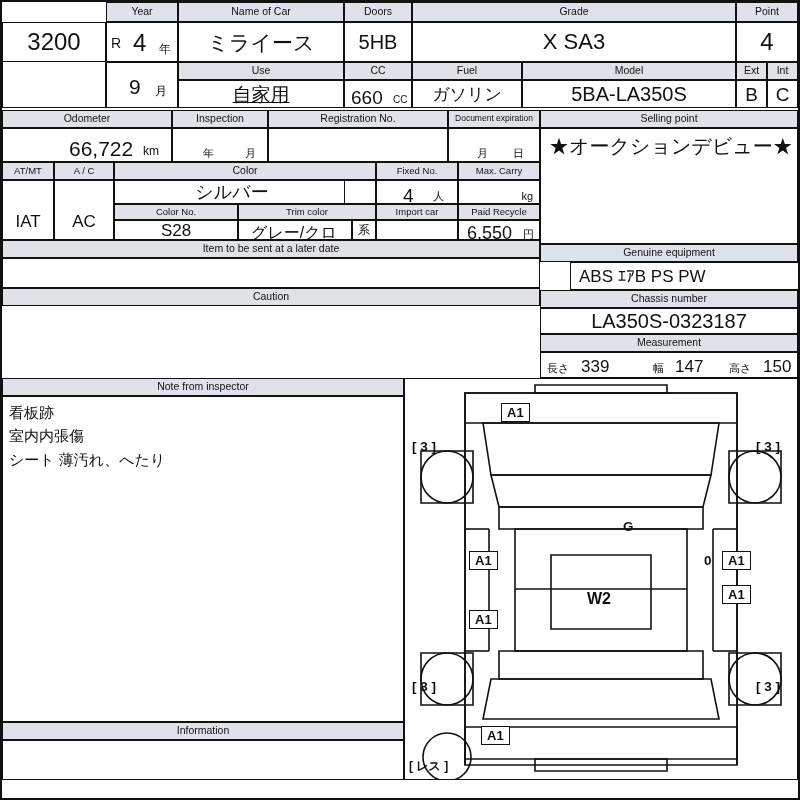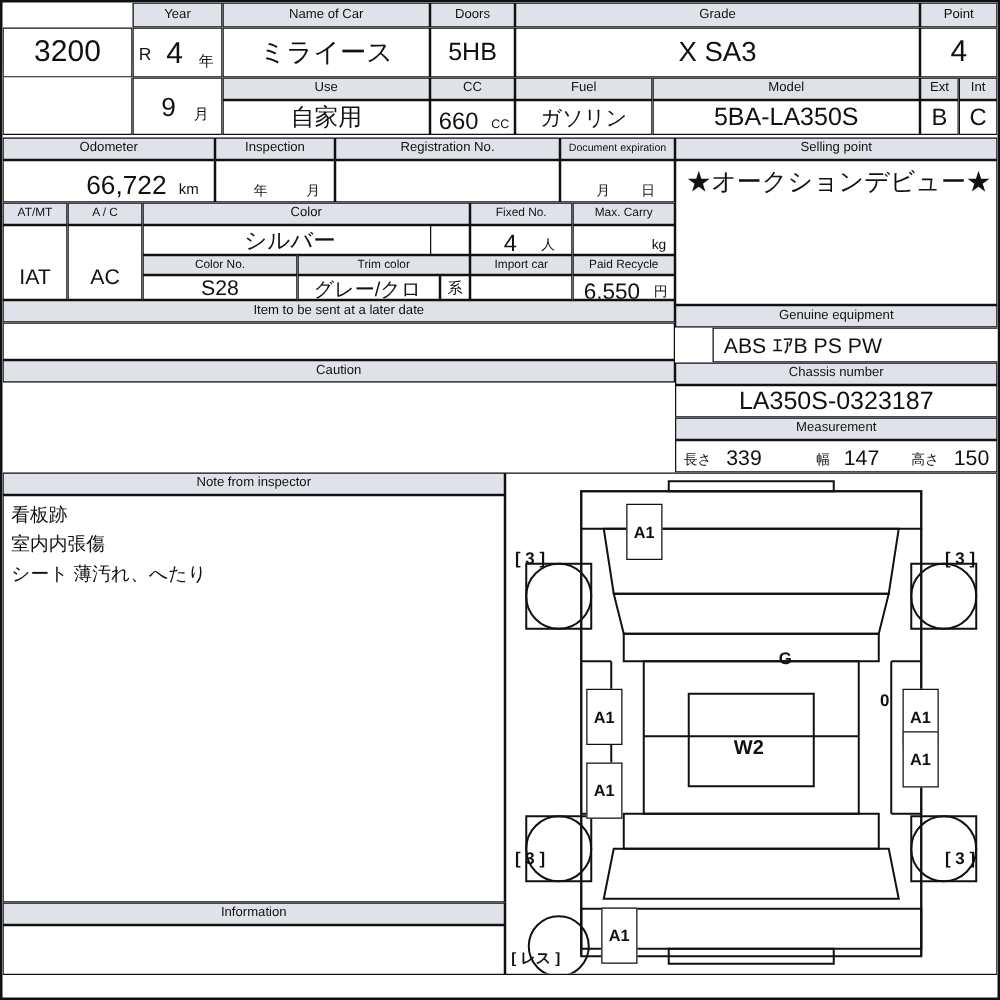--- a/index.html
+++ b/index.html
@@ -59,21 +59,21 @@
   .dlabel {
     position: absolute;
     font-size: 13.5px;
     font-weight: bold;
     color: #111;
     white-space: nowrap;
   }
   .dlabel.boxed {
     border: 1px solid #111;
     background: #fff;
-    padding: 14px 5px;
+    padding: 1px 5px;
     font-size: 13px;
   }
   .note-list { position: absolute; font-size: 15px; line-height: 1.55; }
   .note-list div { white-space: nowrap; }
 </style>
 </head>
 <body>
 
 <div id="sheet">
 
@@ -106,21 +106,21 @@
   <div class="cell hdr" style="left:734px;top:60px;width:31px;height:18px;">Ext</div>
   <div class="cell hdr" style="left:765px;top:60px;width:31px;height:18px;">Int</div>
 
   <div class="cell" style="left:0;top:60px;width:104px;height:46px;border-top:none;"></div>
 
   <div class="cell" style="left:104px;top:60px;width:72px;height:46px;">
     <span class="plain" style="left:22px;top:10px;font-size:21px;">9</span>
     <span class="plain" style="left:48px;top:20px;font-size:12px;">月</span>
   </div>
 
-  <div class="cell val" style="left:176px;top:78px;width:166px;height:28px;font-size:19px;">自家用</div>
+  <div class="cell val" style="left:176px;top:78px;width:166px;height:28px;font-size:19px;text-decoration:underline;">自家用</div>
   <div class="cell" style="left:342px;top:78px;width:68px;height:28px;">
     <span class="plain" style="left:6px;top:4px;font-size:19px;">660</span>
     <span class="plain" style="left:48px;top:12px;font-size:10px;">CC</span>
   </div>
   <div class="cell val" style="left:410px;top:78px;width:110px;height:28px;font-size:17px;">ガソリン</div>
   <div class="cell val" style="left:520px;top:78px;width:214px;height:28px;font-size:20px;">5BA-LA350S</div>
   <div class="cell val" style="left:734px;top:78px;width:31px;height:28px;font-size:19px;">B</div>
   <div class="cell val" style="left:765px;top:78px;width:31px;height:28px;font-size:19px;">C</div>
 
   <div class="cell hdr" style="left:0;top:108px;width:170px;height:18px;">Odometer</div>

